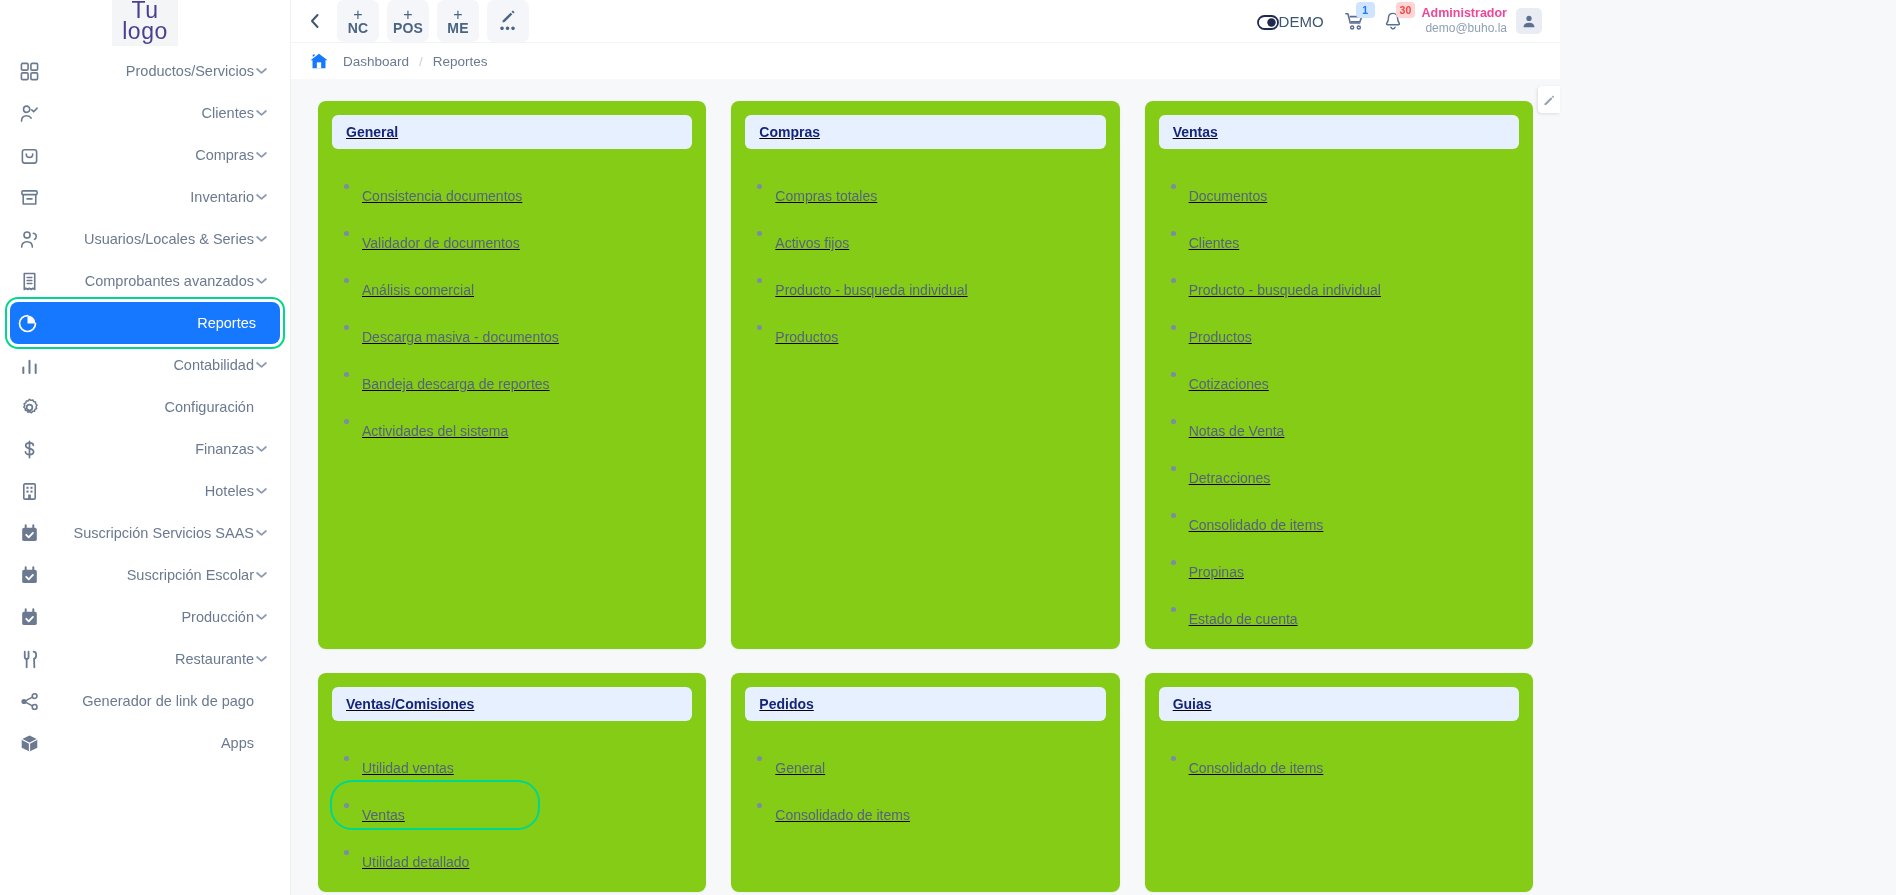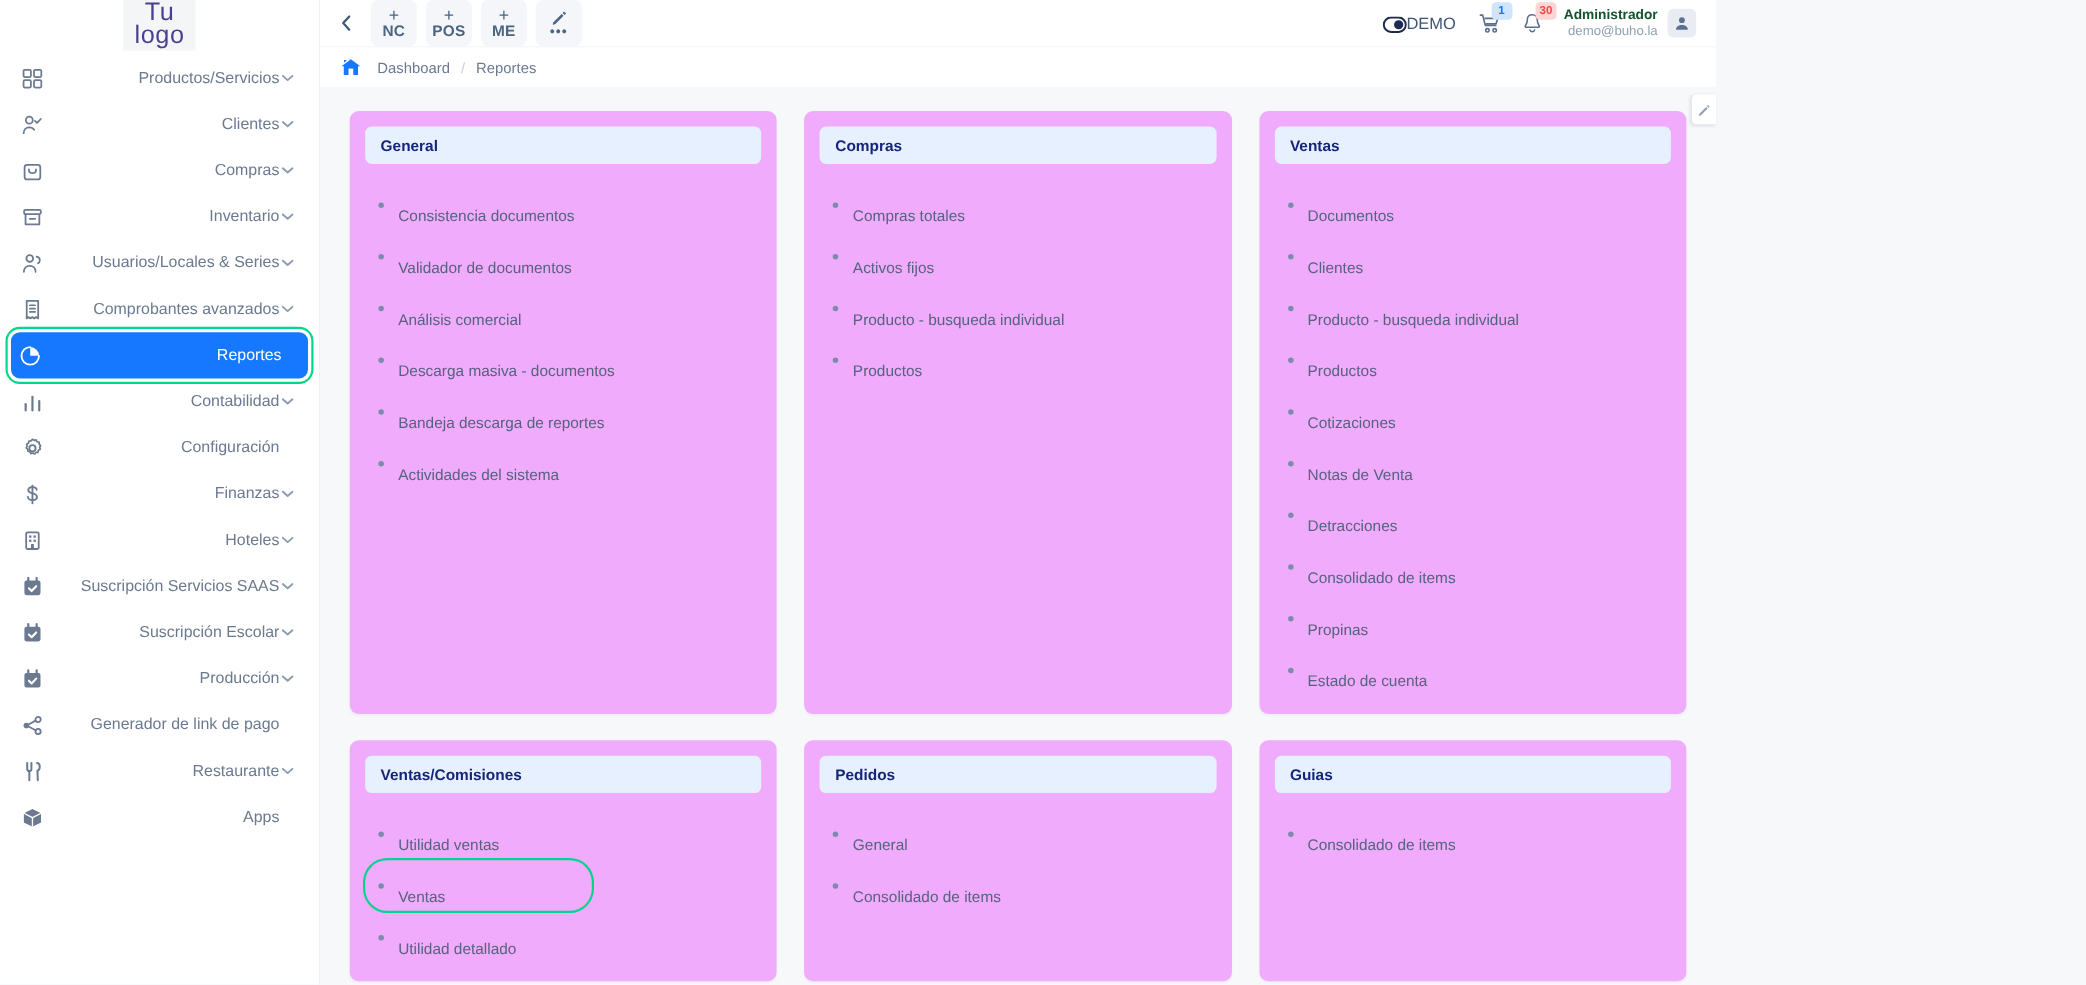--- a/index.html
+++ b/index.html
@@ -104,21 +104,21 @@
     min-width: 19px; height: 16px; padding: 0 4px;
     border-radius: 4px;
     font-size: 10.5px; font-weight: 700;
     display: flex; align-items: center; justify-content: center;
     color: #ffffff;
   }
   .badge.cart { background: #cfe4ff; color: #1677ff; }
   .badge.bell { background: #ffd4d4; color: #f04646; }
   .userbox { display: flex; align-items: center; gap: 9px; cursor: pointer; }
   .userbox .names { text-align: right; line-height: 13px; }
-  .userbox .n1 { font-size: 12.5px; font-weight: 700; color: #14532d; display: block; }
+  .userbox .n1 { font-size: 12.5px; font-weight: 700; color: #ec4899; display: block; }
   .userbox .n2 { font-size: 12px; color: #8fa0b5; display: block; margin-top: 2px; }
   .avatar {
     width: 26px; height: 26px; border-radius: 5px;
     background: #e9edf3; color: #5b7091;
     display: flex; align-items: center; justify-content: center;
   }
 
   .breadcrumb-bar {
     height: 37px; flex: 0 0 37px;
     background: #ffffff;
@@ -138,24 +138,25 @@
     background: #f7f8fa;
     padding: 22px 27px;
     overflow: hidden;
   }
   .grid {
     display: grid;
     grid-template-columns: repeat(3, 1fr);
     gap: 24px 25px;
   }
   .card {
-    background: #f0abfc;
+    background: #84cc16;
     border-radius: 8px;
     padding: 14px 14px 16px 14px;
     box-shadow: 0 1px 2px rgba(25,40,70,.045);
+    text-decoration: underline;
   }
   .card.tall { min-height: 345px; }
   .card.short { min-height: 183px; }
   .card-head {
     background: #e7f0fe;
     border-radius: 6px;
     padding: 9px 14px;
     color: #15257a;
     font-size: 14px;
     font-weight: 700;
@@ -404,43 +405,43 @@
           <span class="lbl">Producción</span>
           <span class="chev">
             <svg width="11" height="8" viewBox="0 0 12 8">
               <path d="M1.2 1.8 L6 6 L10.8 1.8" fill="none" stroke="#8d9bb0" stroke-width="1.9" stroke-linecap="round" stroke-linejoin="round"></path>
             </svg>
           </span>
         </div>
         <div class="nav-item">
           <span class="ico">
             <svg width="19" height="19" viewBox="0 0 20 20">
+              <path d="M5 1.8 v5.6 c0 1.2 0.9 2 2 2 1.1 0 2-0.8 2-2 V1.8" fill="none" stroke="#6b7a90" stroke-width="1.9" stroke-linecap="round"></path>
+                <path d="M7 9.4 v8.8" stroke="#6b7a90" stroke-width="1.9" stroke-linecap="round"></path>
+                <path d="M14.4 1.8 c1.6 0 2.6 1.4 2.6 3.6 0 2-0.9 3.4-2.2 3.8 l0.3 9" fill="none" stroke="#6b7a90" stroke-width="1.9" stroke-linecap="round"></path>
+            </svg>
+          </span>
+          <span class="lbl">Restaurante</span>
+          <span class="chev">
+            <svg width="11" height="8" viewBox="0 0 12 8">
+              <path d="M1.2 1.8 L6 6 L10.8 1.8" fill="none" stroke="#8d9bb0" stroke-width="1.9" stroke-linecap="round" stroke-linejoin="round"></path>
+            </svg>
+          </span>
+        </div>
+        <div class="nav-item">
+          <span class="ico">
+            <svg width="19" height="19" viewBox="0 0 20 20">
               <circle cx="15.4" cy="4.3" r="2.5" fill="none" stroke="#6b7a90" stroke-width="1.7"></circle>
                 <circle cx="15.4" cy="15.7" r="2.5" fill="none" stroke="#6b7a90" stroke-width="1.7"></circle>
                 <circle cx="4.2" cy="10" r="2.7" fill="#6b7a90"></circle>
                 <path d="M6.7 8.8 L13 5.4 M6.7 11.2 L13 14.6" stroke="#6b7a90" stroke-width="1.7" stroke-linecap="round"></path>
             </svg>
           </span>
           <span class="lbl">Generador de link de pago</span>
           <span class="chev"></span>
-        </div>
-        <div class="nav-item">
-          <span class="ico">
-            <svg width="19" height="19" viewBox="0 0 20 20">
-              <path d="M5 1.8 v5.6 c0 1.2 0.9 2 2 2 1.1 0 2-0.8 2-2 V1.8" fill="none" stroke="#6b7a90" stroke-width="1.9" stroke-linecap="round"></path>
-                <path d="M7 9.4 v8.8" stroke="#6b7a90" stroke-width="1.9" stroke-linecap="round"></path>
-                <path d="M14.4 1.8 c1.6 0 2.6 1.4 2.6 3.6 0 2-0.9 3.4-2.2 3.8 l0.3 9" fill="none" stroke="#6b7a90" stroke-width="1.9" stroke-linecap="round"></path>
-            </svg>
-          </span>
-          <span class="lbl">Restaurante</span>
-          <span class="chev">
-            <svg width="11" height="8" viewBox="0 0 12 8">
-              <path d="M1.2 1.8 L6 6 L10.8 1.8" fill="none" stroke="#8d9bb0" stroke-width="1.9" stroke-linecap="round" stroke-linejoin="round"></path>
-            </svg>
-          </span>
         </div>
         <div class="nav-item">
           <span class="ico">
             <svg width="19" height="19" viewBox="0 0 20 20">
               <path d="M10 1.5 L18.2 5.6 v8.8 L10 18.5 L1.8 14.4 V5.6 Z" fill="#6b7a90"></path>
                 <path d="M1.8 5.6 L10 9.8 l8.2-4.2" fill="none" stroke="#ffffff" stroke-width="1.3"></path>
                 <path d="M10 9.8 v8.7" stroke="#ffffff" stroke-width="1.3"></path>
             </svg>
           </span>
           <span class="lbl">Apps</span>

